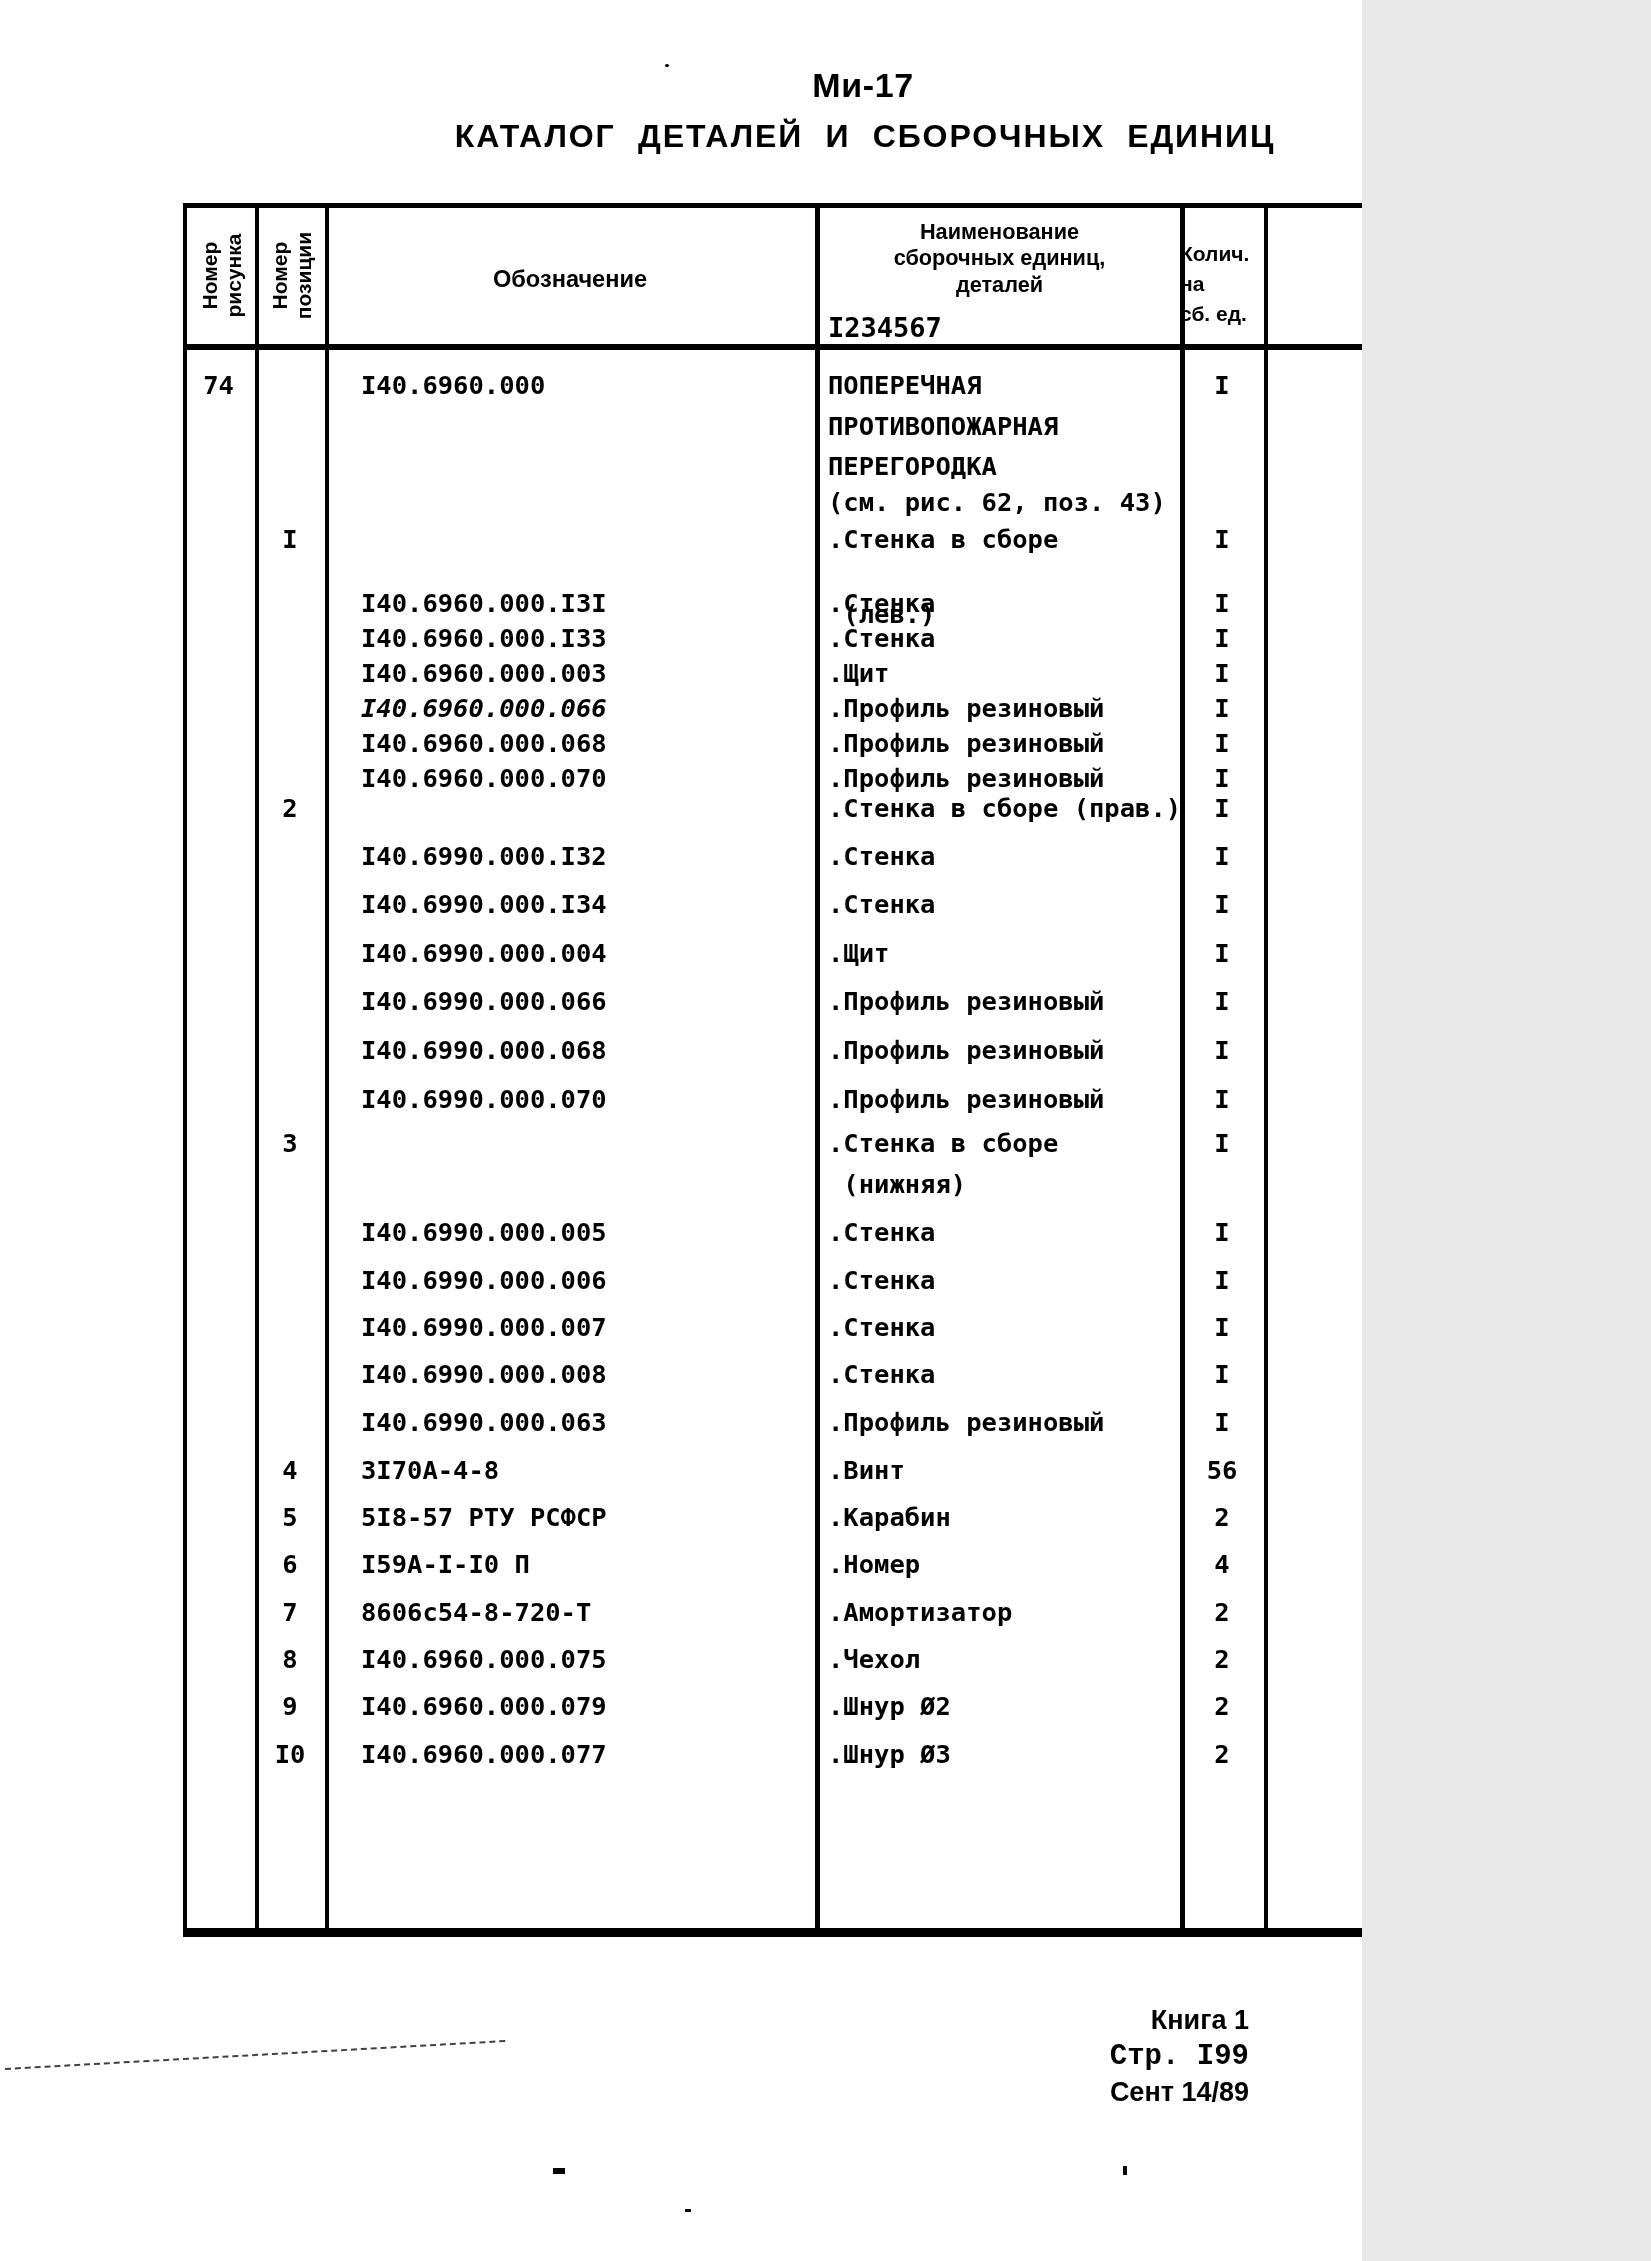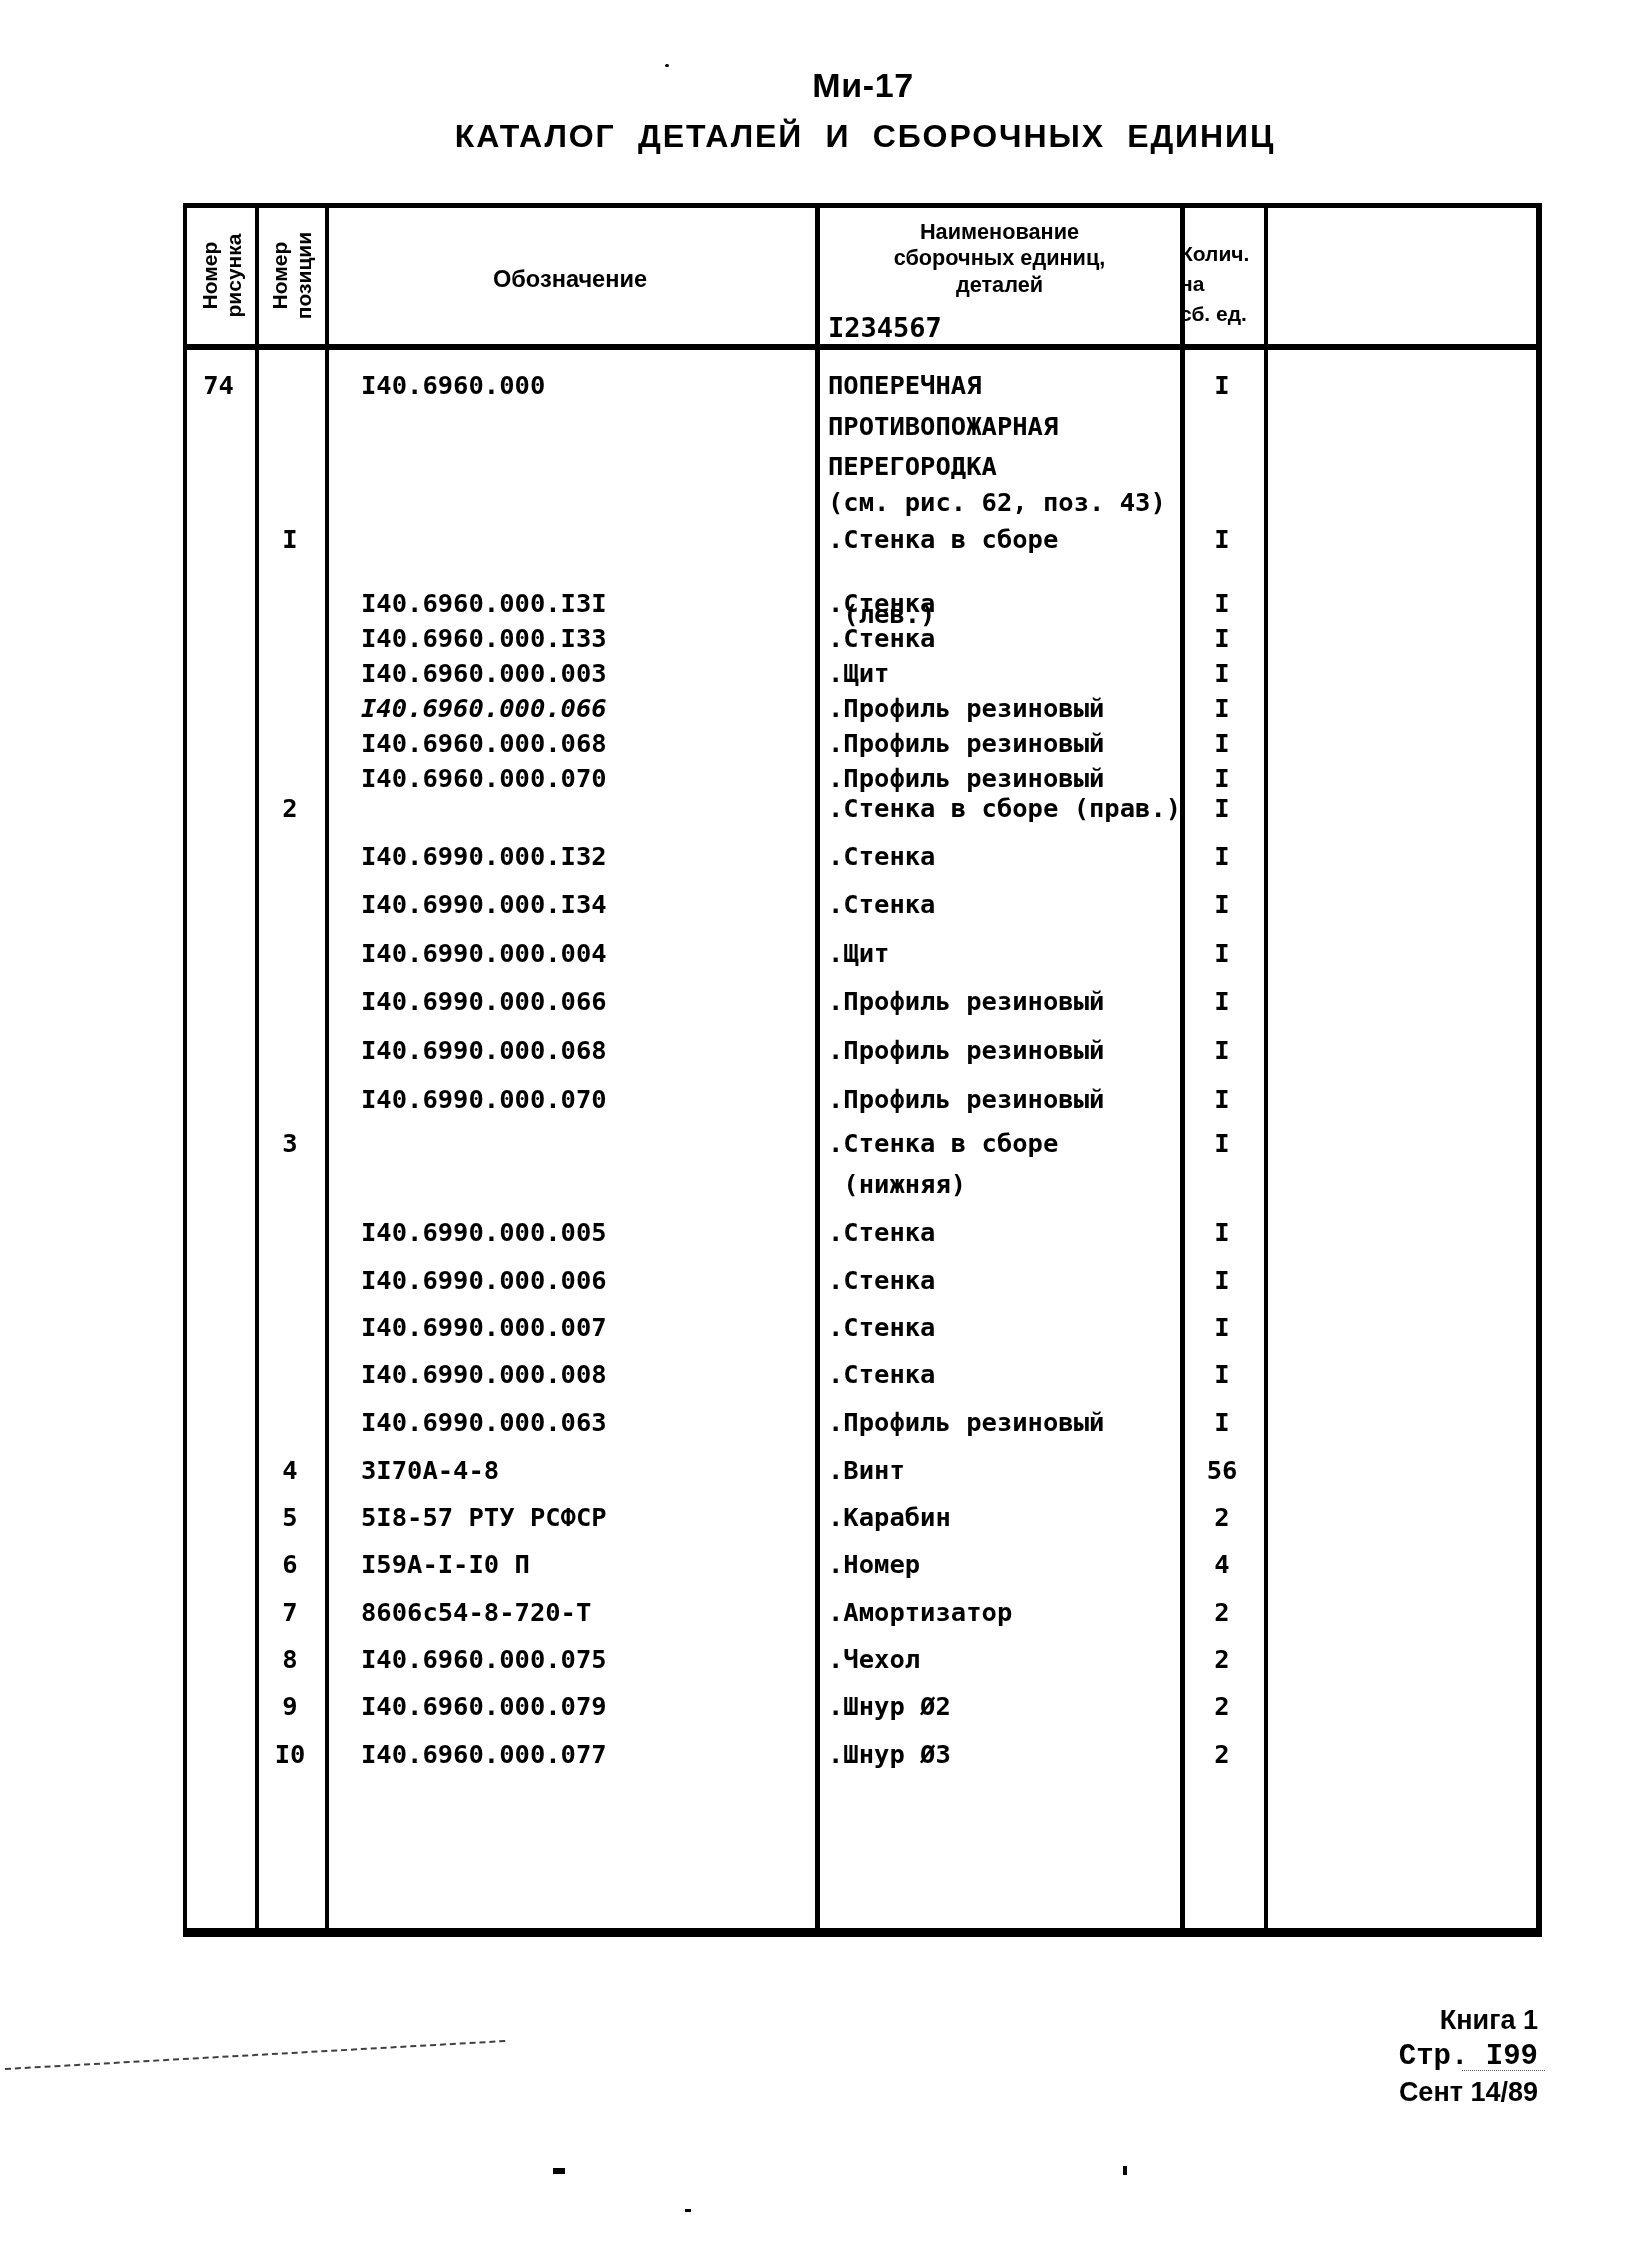--- a/index.html
+++ b/index.html
@@ -1,22 +1,23 @@
 <!DOCTYPE html>
 <html style="font-size:10.2px"><head>
 <meta charset="utf-8">
 <style>
   html,body{margin:0;padding:0;background:#e8e8e8;}
   .page{
     position:relative;
-    width:1651px;height:2261px;
+    width:1348px;height:2261px;
     background:#ffffff;
     color:#000;
     overflow:hidden;
     font-family:"Liberation Sans",sans-serif;
+    padding-left:14px;
   }
   
   .doc-title{
     position:absolute;left:863px;top:66px;transform:translateX(-50%);
     font-family:"Liberation Sans",sans-serif;font-weight:bold;
     font-size:34px;letter-spacing:0.6px;white-space:nowrap;
   }
   .doc-subtitle{
     position:absolute;left:865px;top:118px;transform:translateX(-50%);
     font-family:"Liberation Sans",sans-serif;font-weight:bold;

